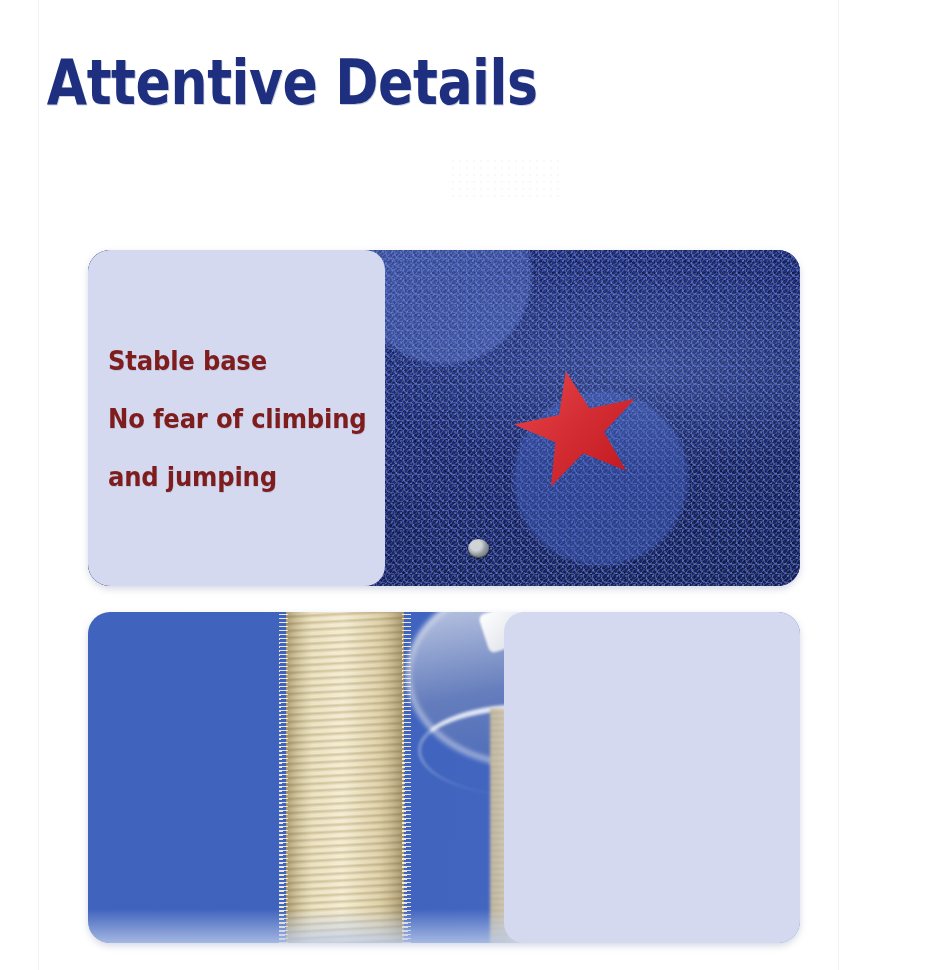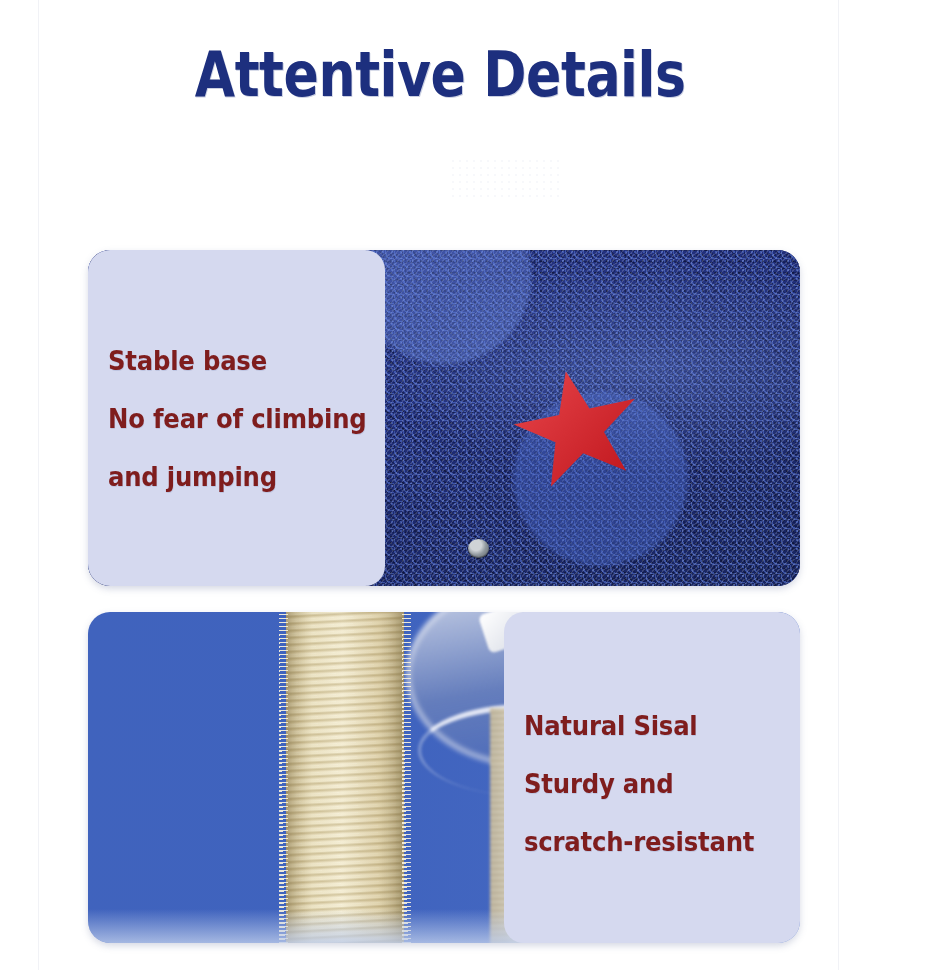--- a/index.html
+++ b/index.html
@@ -27,24 +27,24 @@
     bottom: 0;
     width: 1px;
     background: #f1f2f6;
   }
   .guide.left  { left: 38px; }
   .guide.right { left: 838px; }
 
   
   .heading-wrap {
     position: absolute;
-    top: 44px;
+    top: 52px;
     left: 0;
     width: 880px;
-    text-align: center;
+    text-align: left;
   }
   .heading {
     display: inline-block;
     font-family: "DejaVu Sans", sans-serif;
     font-weight: 700;
     font-size: 62px;
     line-height: 1;
     letter-spacing: -0.5px;
     color: #1d2f7e;
     transform: scaleX(0.84);
@@ -322,19 +322,14 @@
     <div class="bowl-rim"></div>
     <div class="clip-top"></div>
     <div class="post-back"></div>
     <div class="post post-main"></div>
     <div class="post-fuzz-l"></div>
     <div class="post-fuzz-r"></div>
     <div class="floor-shadow"></div>
   </div>
 
   <div class="panel panel-two"></div>
-  <div class="panel-text text-two">
-    <span>Natural Sisal</span>
-    <span>Sturdy and</span>
-    <span>scratch-resistant</span>
-  </div>
 
 </div>
 
 </body></html>

